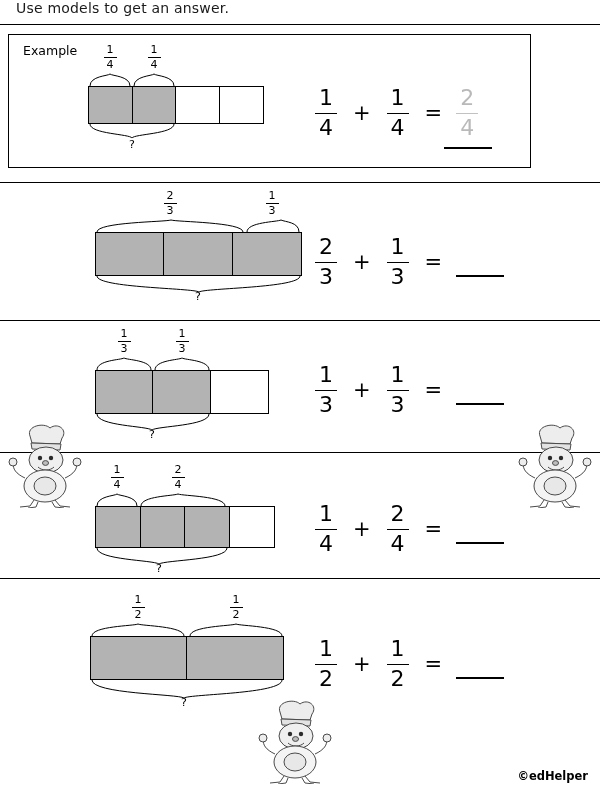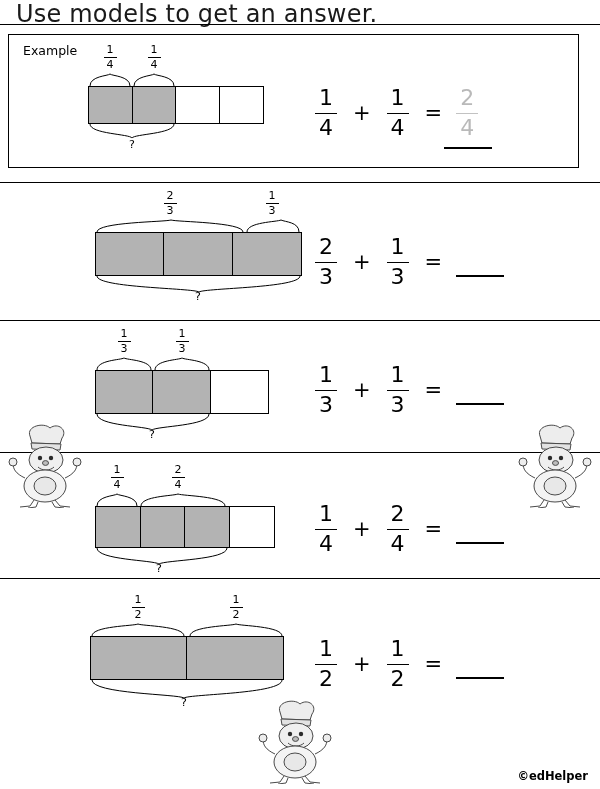--- a/index.html
+++ b/index.html
@@ -14,40 +14,40 @@
     font-family: "Liberation Sans", sans-serif;
     color: #000000;
     overflow: hidden;
   }
 
   
   .title {
     position: absolute;
     left: 16px;
     top: 0px;
-    font-size: 24px;
+    font-size: 14px;
     letter-spacing: 0.2px;
     color: #1a1a1a;
     font-family: "DejaVu Sans", sans-serif;
   }
   .hrule {
     position: absolute;
     left: 0;
     top: 24px;
     width: 600px;
     height: 1px;
     background: #000;
   }
 
   
   .example-box {
     position: absolute;
     left: 8px;
     top: 34px;
-    width: 571px;
+    width: 523px;
     height: 134px;
     border: 1.5px solid #000;
     box-sizing: border-box;
   }
   .example-label {
     position: absolute;
     left: 14px;
     top: 8px;
     font-size: 12.5px;
     font-family: "DejaVu Sans", sans-serif;

